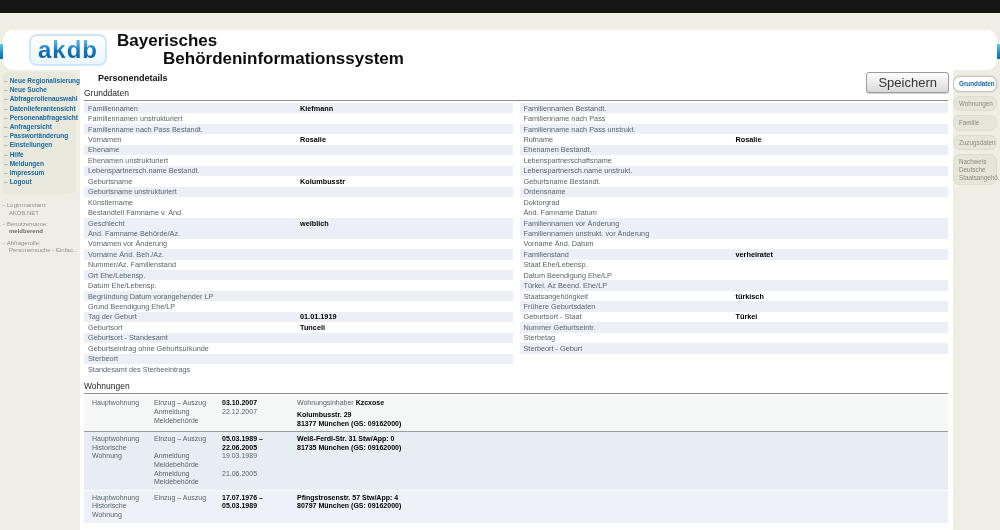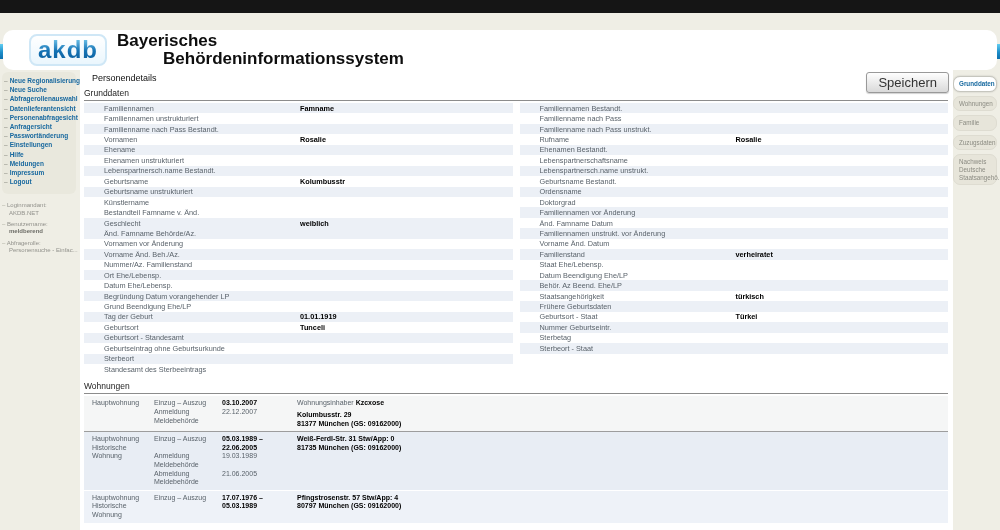--- a/index.html
+++ b/index.html
@@ -35,33 +35,33 @@
   .login-entry .llbl::before { content:"– "; color:#a5a59b; }
   .login-entry .lval { padding-left:7px; }
   .login-entry .lval.b { font-weight:bold; color:#6e6e68; }
 
   .main-wrap { flex:1; min-width:0; display:flex; flex-direction:column; }
   .breadcrumb { height:11px; font-size:6.3px; color:#7e8c96; padding-top:3px; }
   .bc-item { color:#5c7f9d; cursor:pointer; }
   .bc-sep { margin:0 2px; color:#93a2ac; }
 
   .panel { background:#fff; flex:1; position:relative; padding:3px 5px 0 4px; }
-  .page-title { font-size:9px; font-weight:normal; color:#111; margin:1px 8px 5px; }
+  .page-title { font-size:9px; font-weight:bold; color:#111; margin:1px 14px 5px; }
   .save-btn { position:absolute; top:3px; right:4px; font-size:13px; color:#333;
     background:linear-gradient(#fefefe,#d9d9d9); border:1px solid #999;
     border-radius:3px; padding:2px 11px; cursor:pointer; box-shadow:0 1px 1px rgba(0,0,0,.18); }
   .section-title { font-size:8.5px; color:#222; padding-bottom:2px; border-bottom:1px solid #8c8c8c; }
 
   
   .gd-grid { display:flex; gap:7px; margin-top:2px; }
   .gd-col { flex:1; min-width:0; }
   .frow { position:relative; height:10.45px; display:flex; align-items:center;
     font-size:7.3px; color:#5a636b; overflow:hidden; }
   .frow.alt { background:#ecf0f6; }
-  .flbl { padding-left:20px; white-space:nowrap; }
+  .flbl { padding-left:4px; white-space:nowrap; }
   .fval { position:absolute; left:216px; font-weight:bold; color:#000; white-space:nowrap; }
 
   
   .wsec { margin-top:7px; }
   .wrows { margin-top:2px; }
   .wrow { display:flex; font-size:7px; color:#5a636b; padding:3px 0 3px; }
   .wrow-0 { background:#f5f6f6; }
   .wrow-1 { background:#e8edf4; border-top:1px solid #9d9d9d; }
   .wrow-2 { background:#eef2f8; border-top:1px solid #fff; }
   .wcol1 { width:70px; padding-left:8px; line-height:8.6px; flex:none; }
@@ -158,21 +158,21 @@
     <div class="breadcrumb"><span class="bc-item">Regionalisierung</span><span class="bc-sep">&gt;</span><span class="bc-item">Personensuche</span><span class="bc-sep">&gt;</span><span class="bc-item">Anforderungselemente</span><span class="bc-sep">&gt;</span><span class="bc-item">Kiefmann, Rosalie</span></div>
     <div class="panel">
       <div class="page-title">Personendetails</div>
       <button class="save-btn">Speichern</button>
 
       <div class="section-title">Grunddaten</div>
       <div class="gd-grid">
         <div class="gd-col">
             <div class="frow alt">
               <span class="flbl">Familiennamen</span>
-              <span class="fval">Famname</span>
+              <span class="fval">Kiefmann</span>
             </div>
             <div class="frow">
               <span class="flbl">Familiennamen unstrukturiert</span>
               <span class="fval"></span>
             </div>
             <div class="frow alt">
               <span class="flbl">Familienname nach Pass Bestandt.</span>
               <span class="fval"></span>
             </div>
             <div class="frow">
@@ -302,26 +302,26 @@
               <span class="fval"></span>
             </div>
             <div class="frow alt">
               <span class="flbl">Ordensname</span>
               <span class="fval"></span>
             </div>
             <div class="frow">
               <span class="flbl">Doktorgrad</span>
               <span class="fval"></span>
             </div>
+            <div class="frow">
+              <span class="flbl">Änd. Famname Datum</span>
+              <span class="fval"></span>
+            </div>
             <div class="frow alt">
               <span class="flbl">Familiennamen vor Änderung</span>
-              <span class="fval"></span>
-            </div>
-            <div class="frow">
-              <span class="flbl">Änd. Famname Datum</span>
               <span class="fval"></span>
             </div>
             <div class="frow alt">
               <span class="flbl">Familiennamen unstrukt. vor Änderung</span>
               <span class="fval"></span>
             </div>
             <div class="frow">
               <span class="flbl">Vorname Änd. Datum</span>
               <span class="fval"></span>
             </div>
@@ -331,21 +331,21 @@
             </div>
             <div class="frow">
               <span class="flbl">Staat Ehe/Lebensp.</span>
               <span class="fval"></span>
             </div>
             <div class="frow">
               <span class="flbl">Datum Beendigung Ehe/LP</span>
               <span class="fval"></span>
             </div>
             <div class="frow alt">
-              <span class="flbl">Behör. Az Beend. Ehe/LP</span>
+              <span class="flbl">Türkei. Az Beend. Ehe/LP</span>
               <span class="fval"></span>
             </div>
             <div class="frow">
               <span class="flbl">Staatsangehörigkeit</span>
               <span class="fval">türkisch</span>
             </div>
             <div class="frow alt">
               <span class="flbl">Frühere Geburtsdaten</span>
               <span class="fval"></span>
             </div>
@@ -355,21 +355,21 @@
             </div>
             <div class="frow alt">
               <span class="flbl">Nummer Geburtseintr.</span>
               <span class="fval"></span>
             </div>
             <div class="frow">
               <span class="flbl">Sterbetag</span>
               <span class="fval"></span>
             </div>
             <div class="frow alt">
-              <span class="flbl">Sterbeort - Staat</span>
+              <span class="flbl">Sterbeort - Geburt</span>
               <span class="fval"></span>
             </div>
           </div>
       </div>
 
       <div class="wsec">
         <div class="section-title">Wohnungen</div>
         <div class="wrows">
             <div class="wrow wrow-0">
               <div class="wcol1">

